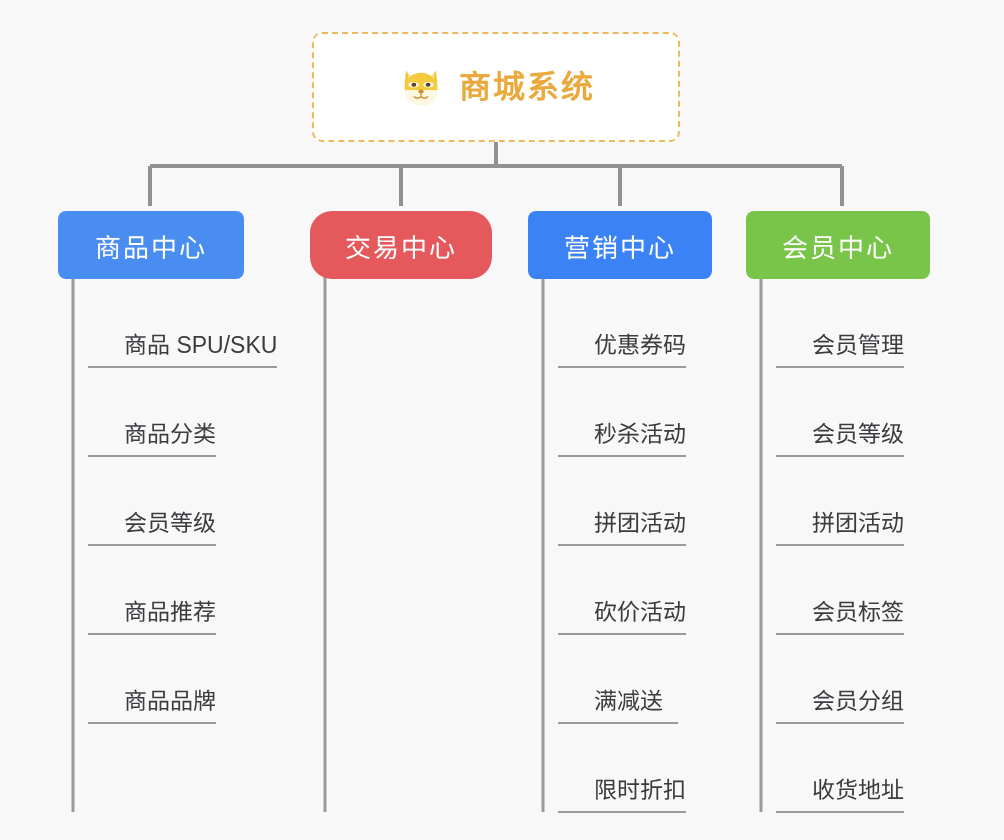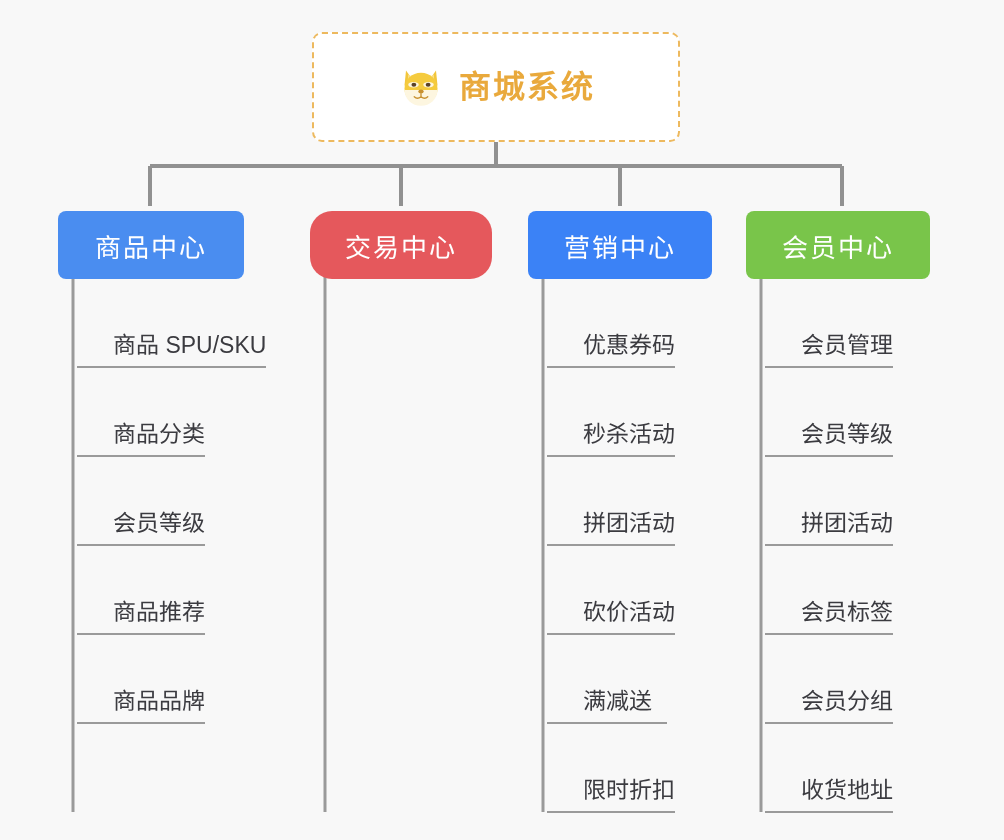--- a/index.html
+++ b/index.html
@@ -75,21 +75,21 @@
     align-items: center;
     justify-content: center;
     color: #ffffff;
     font-size: 26px;
     letter-spacing: 2px;
     box-sizing: border-box;
   }
   .branch-items {
     position: relative;
     margin-left: 14px;
-    padding-left: 5px;
+    padding-left: 16px;
     margin-top: 0;
   }
   .leaf {
     height: 89px;
     box-sizing: border-box;
     display: flex;
     align-items: flex-end;
     justify-content: flex-start;
     padding: 0 0 4px 36px;
     border-bottom: 2px solid #9a9a9a;

